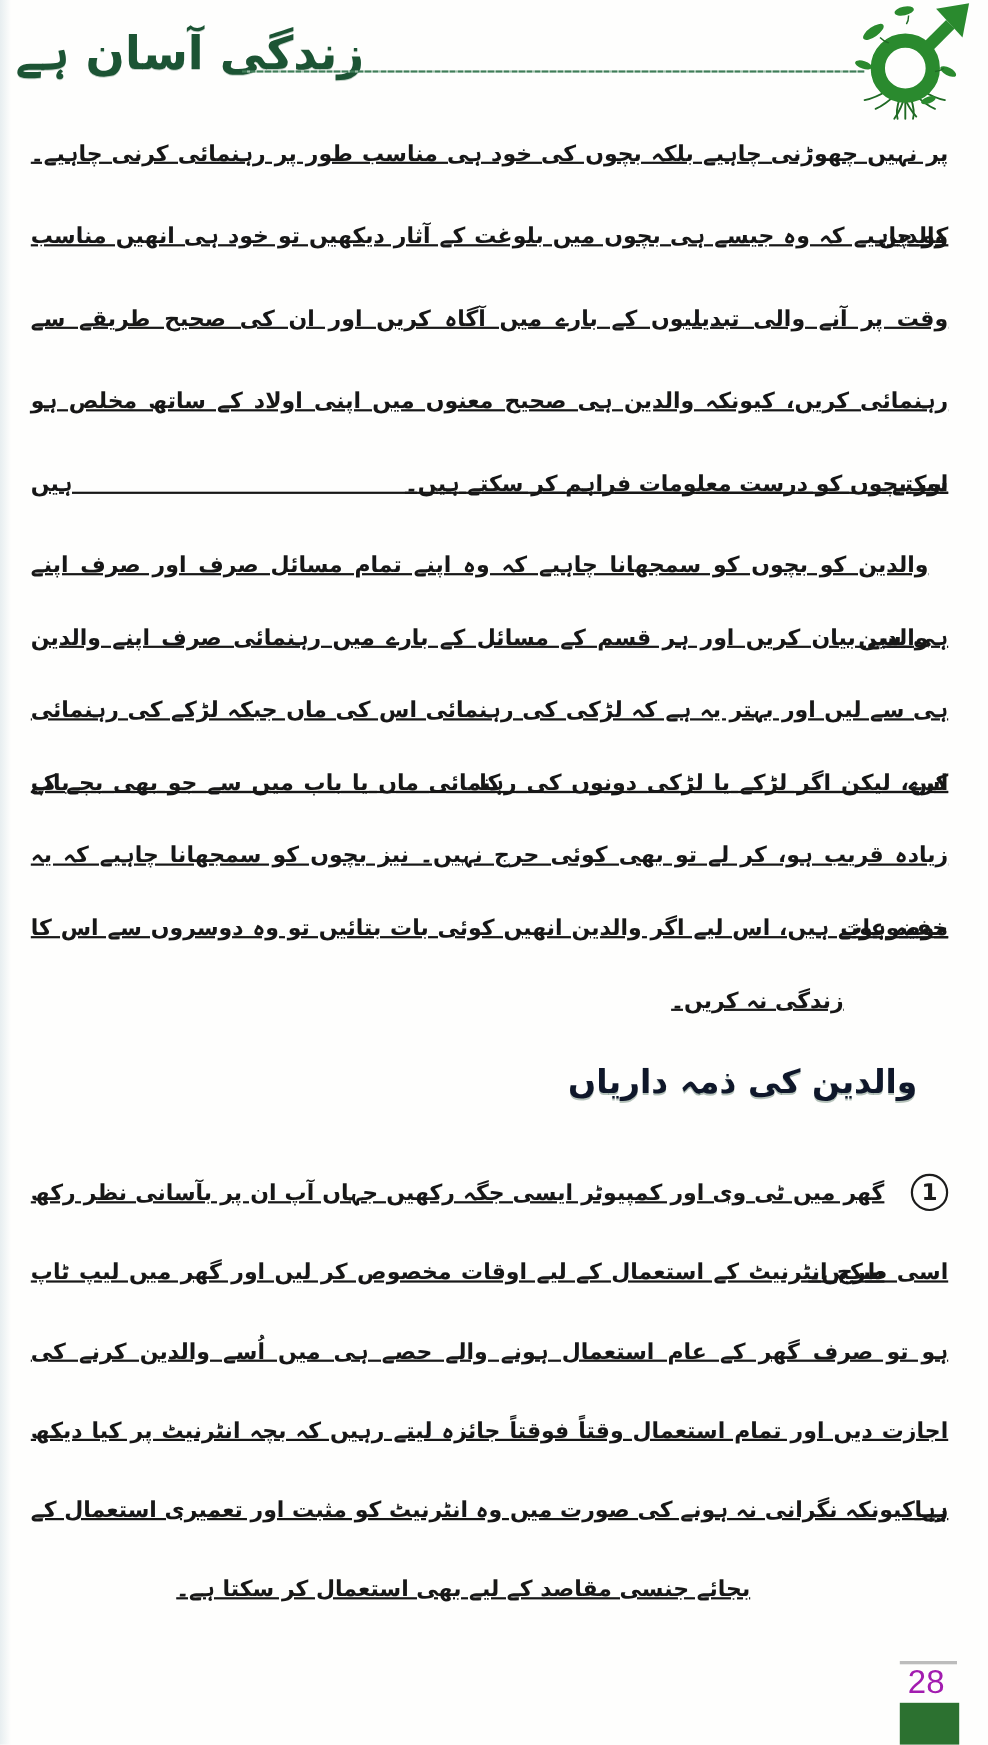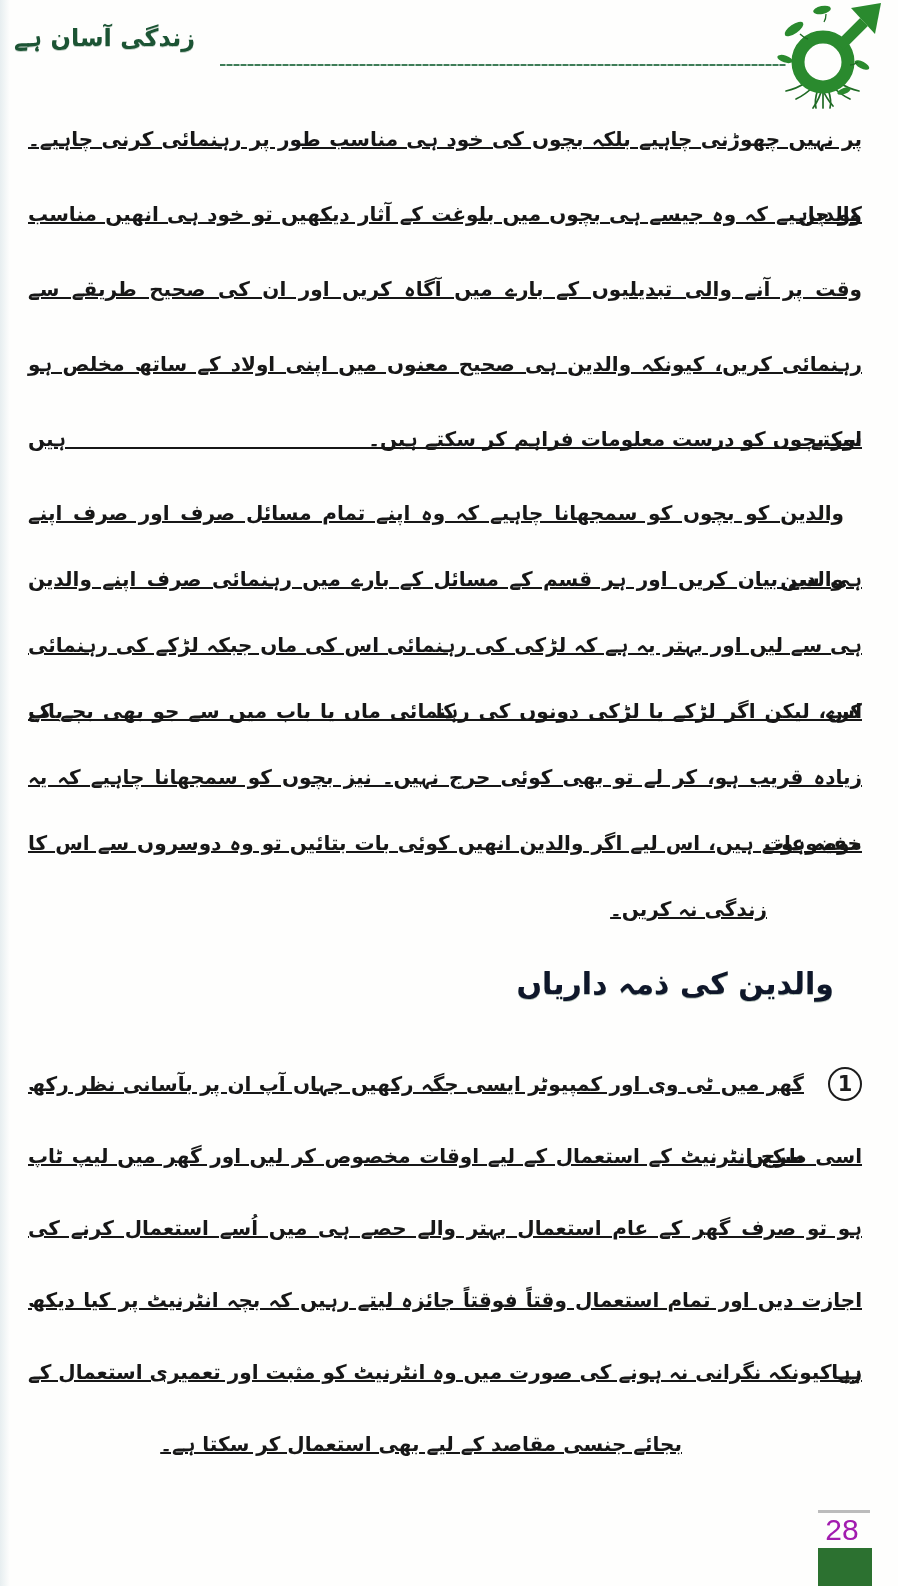--- a/index.html
+++ b/index.html
@@ -17,21 +17,21 @@
   }
 
   
   .logo {
     position: absolute; top: 2px; right: 2px;
     width: 124px; height: 108px;
   }
   .book-title {
     position: absolute; top: 24px; left: 14px;
     direction: rtl; white-space: nowrap;
-    font-size: 24px; font-weight: bold;
+    font-size: 42px; font-weight: bold;
     color: #1c5434;
     text-shadow: 0 1px 0 rgba(20,70,40,.25);
   }
   .header-rule {
     position: absolute; top: 64px; left: 220px; width: 566px; height: 2px;
     background: repeating-linear-gradient(90deg, #3f7d58 0 5px, #9cbfa9 5px 7px);
   }
 
   
   .text-block {
@@ -147,21 +147,21 @@
 </div>
 
 <div class="section-heading">والدین کی ذمہ داریاں</div>
 
 <div class="text-block list1 lh72">
   <div class="li-first">
     <span class="num-circle">1</span>
     <div class="line li-text">گھر میں ٹی وی اور کمپیوٹر ایسی جگہ رکھیں جہاں آپ ان پر بآسانی نظر رکھ سکیں۔</div>
   </div>
   <div class="line">اسی طرح انٹرنیٹ کے استعمال کے لیے اوقات مخصوص کر لیں اور گھر میں لیپ ٹاپ</div>
-  <div class="line">ہو تو صرف گھر کے عام استعمال بہتر والے حصے ہی میں اُسے استعمال کرنے کی</div>
+  <div class="line">ہو تو صرف گھر کے عام استعمال ہونے والے حصے ہی میں اُسے والدین کرنے کی</div>
   <div class="line">اجازت دیں اور تمام استعمال وقتاً فوقتاً جائزہ لیتے رہیں کہ بچہ انٹرنیٹ پر کیا دیکھ رہا</div>
   <div class="line">ہے کیونکہ نگرانی نہ ہونے کی صورت میں وہ انٹرنیٹ کو مثبت اور تعمیری استعمال کے</div>
   <div class="line offset-r180">بجائے جنسی مقاصد کے لیے بھی استعمال کر سکتا ہے۔</div>
 </div>
 
 <div class="footer-rule"></div>
 <div class="page-number">28</div>
 <div class="footer-square"></div>
 
 </body></html>

